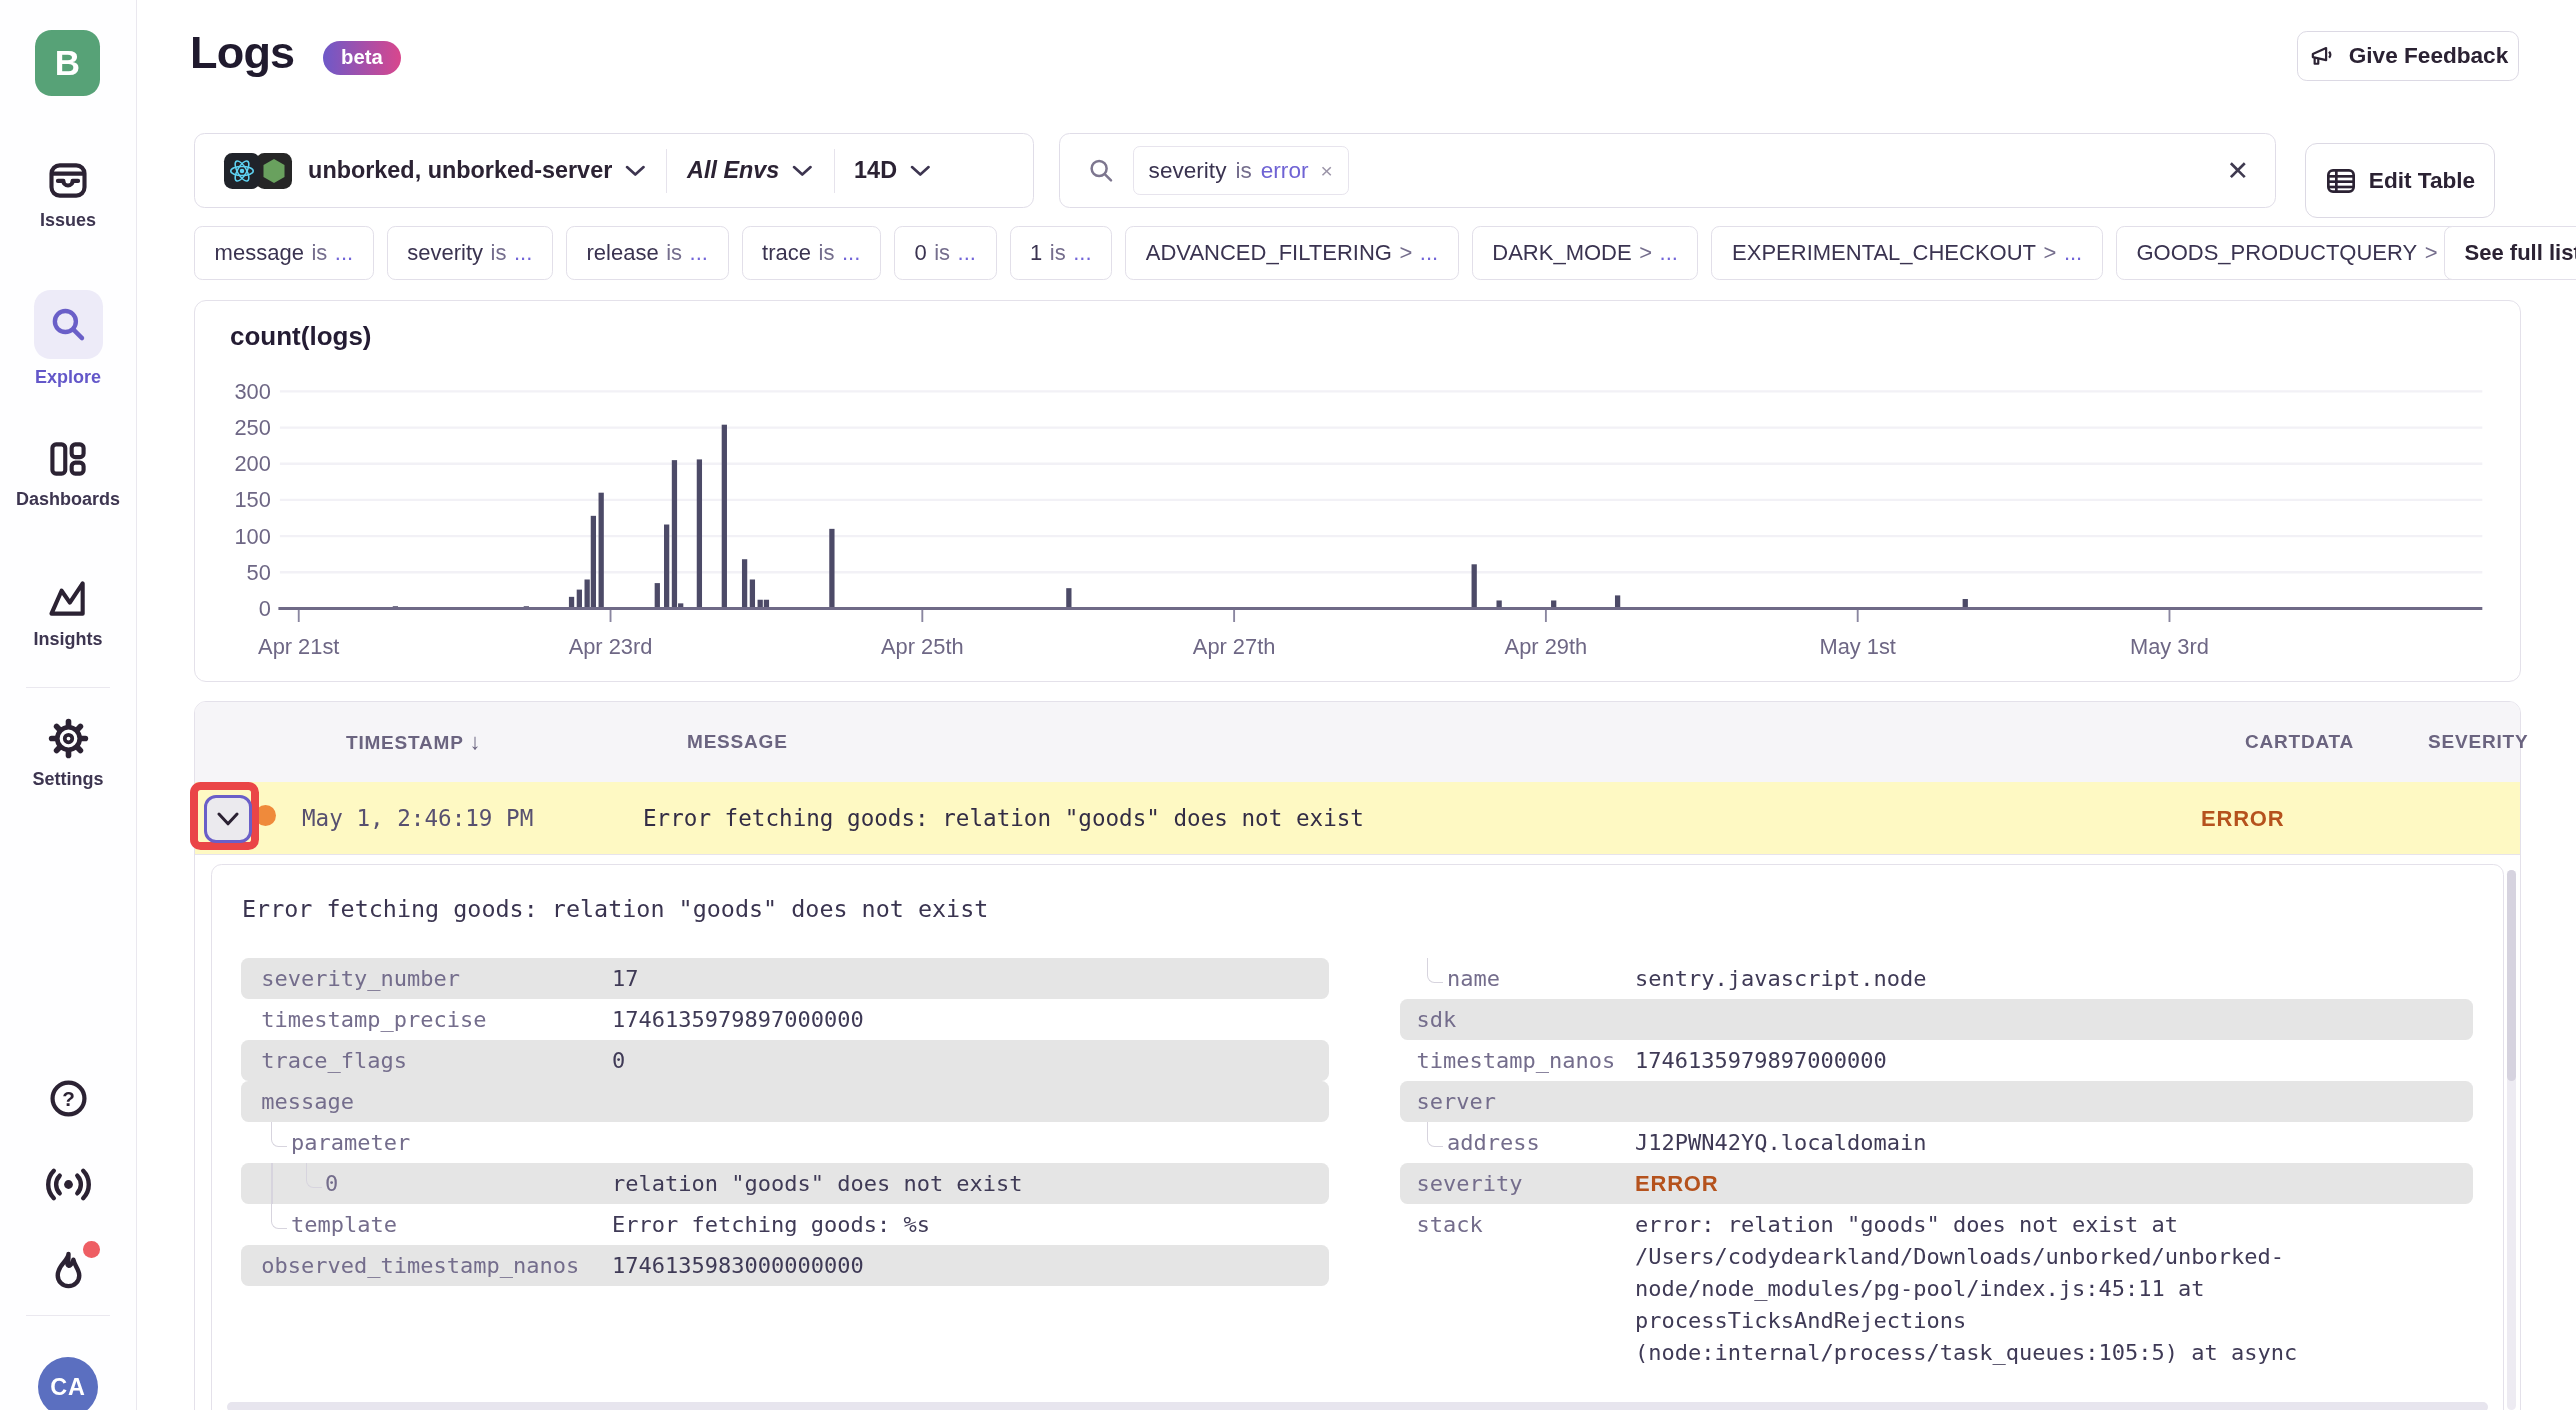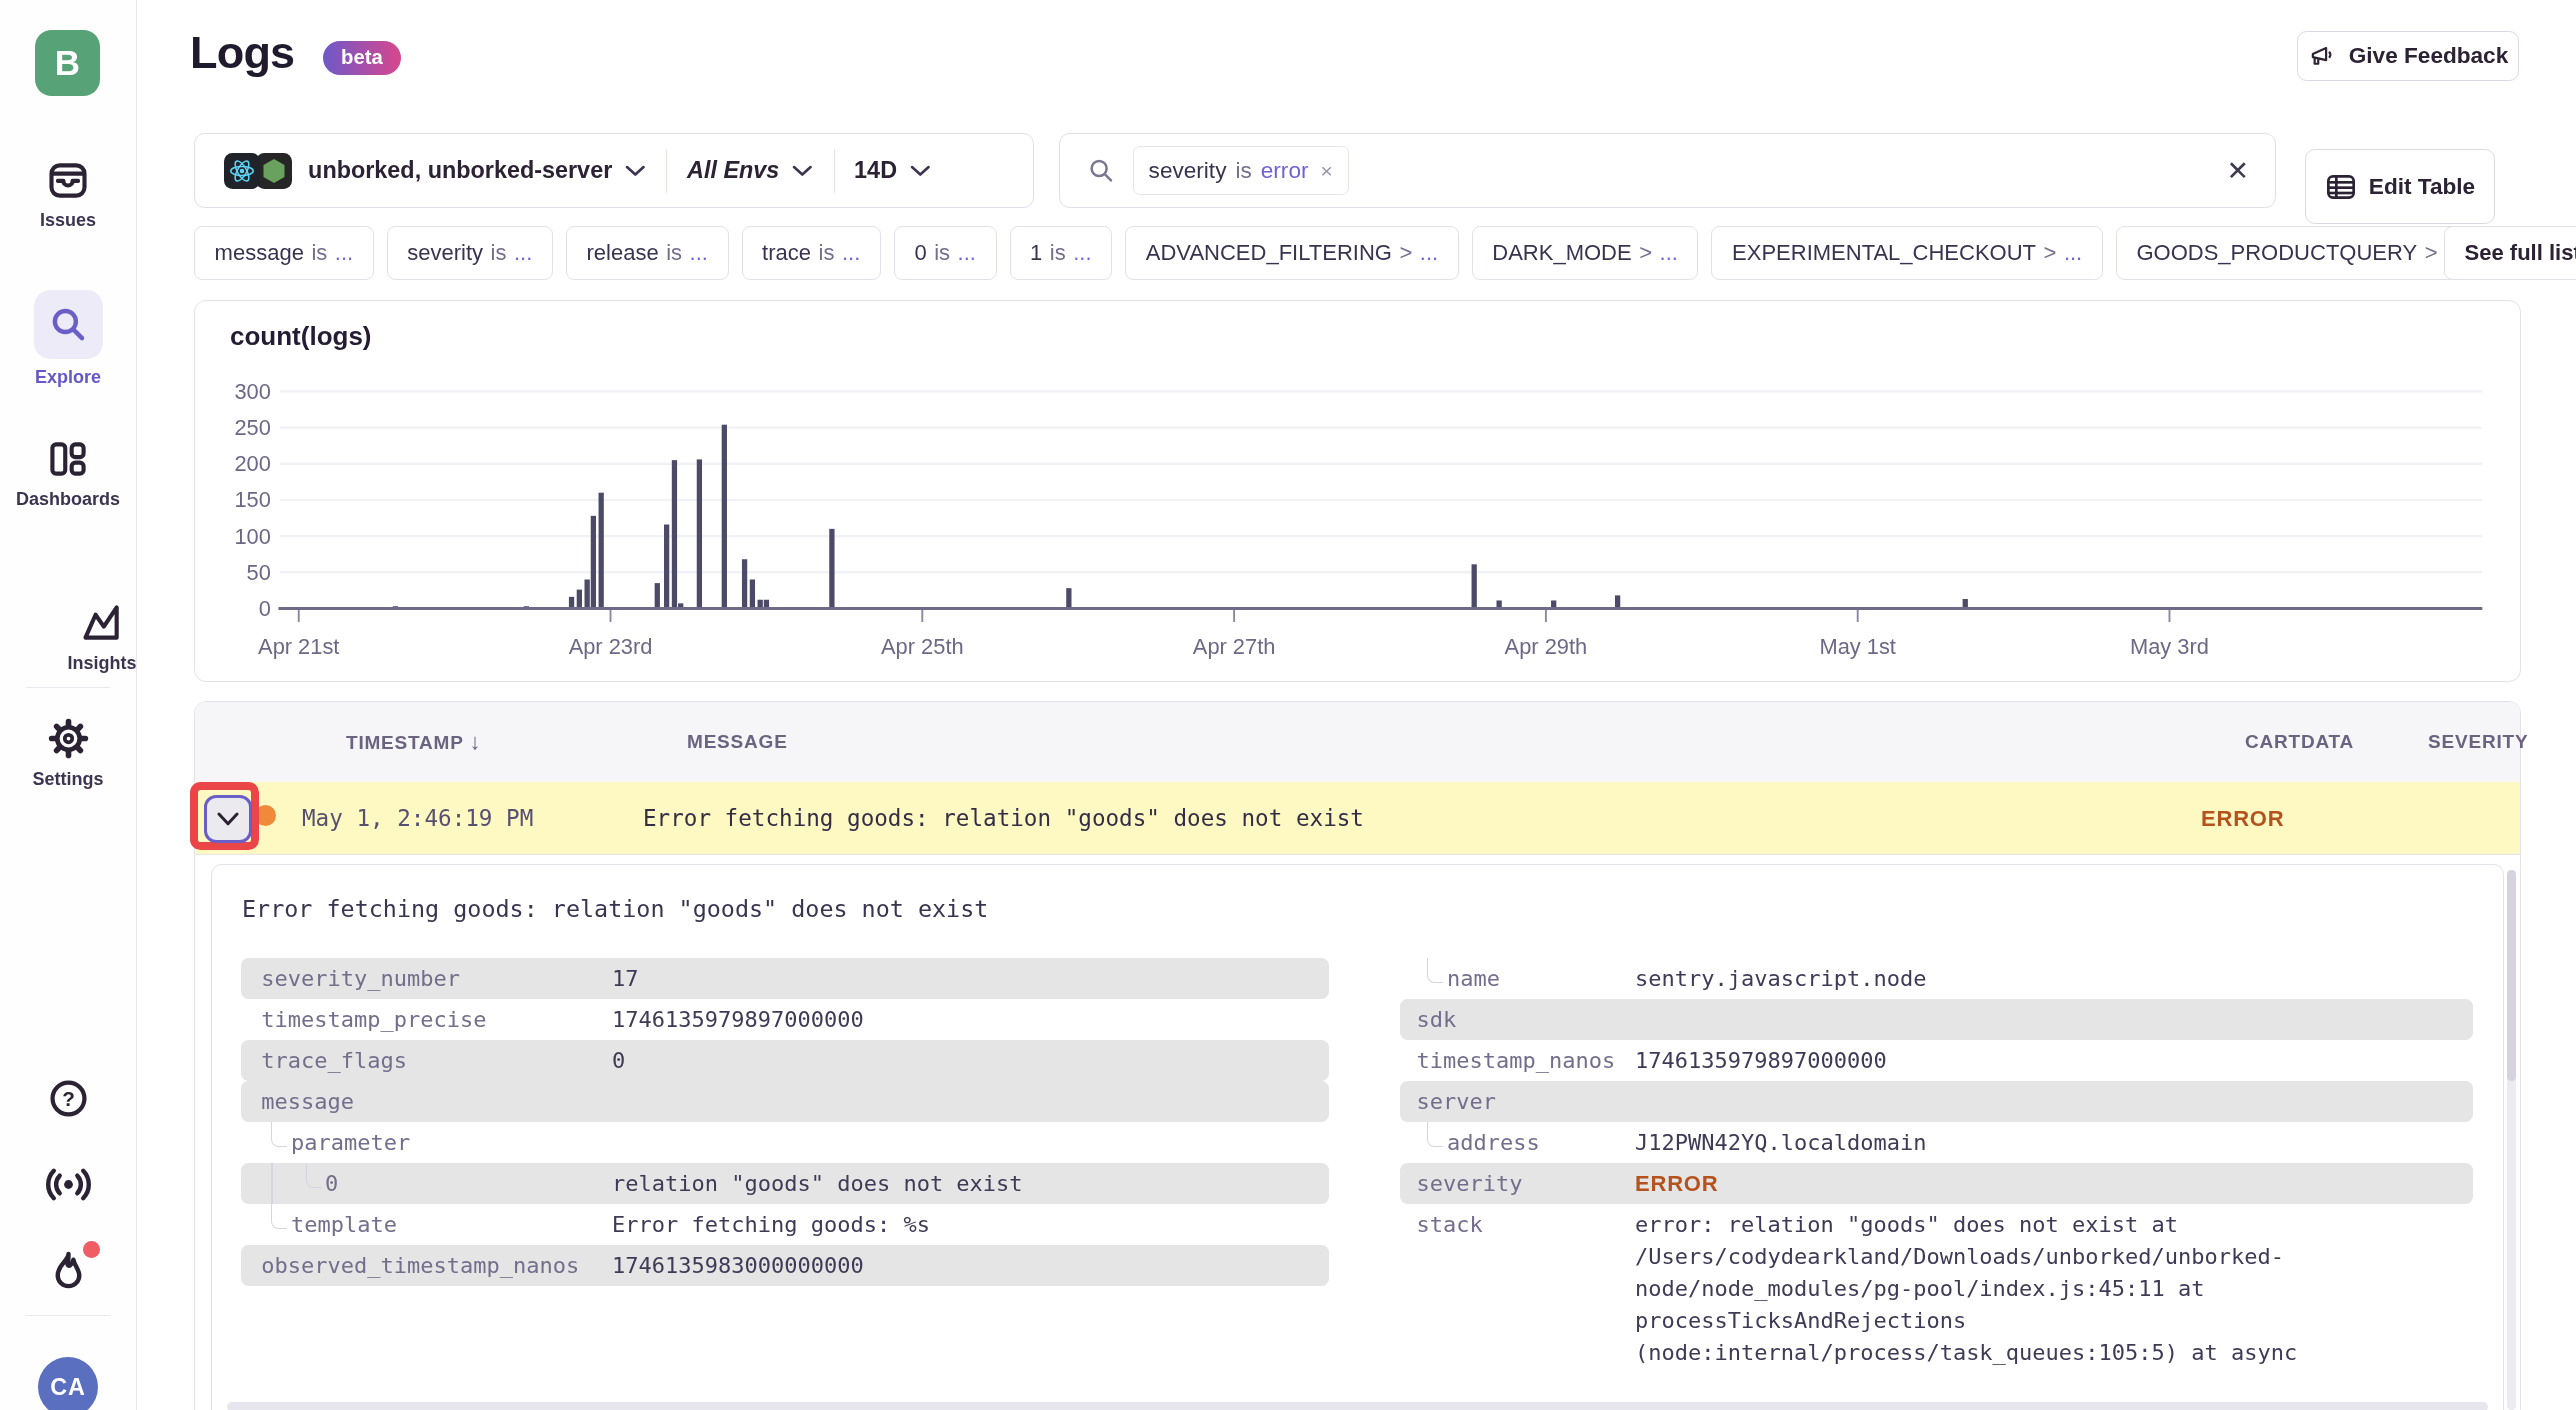--- a/index.html
+++ b/index.html
@@ -23,21 +23,21 @@
           display:flex;align-items:center;justify-content:center;color:#fff;font-size:23.4px;font-weight:700;letter-spacing:0.8px;}
   .fire-dot{position:absolute;left:83px;top:1241px;width:16.6px;height:16.6px;border-radius:50%;background:#ee5e64;}
 
   
   .page-title{position:absolute;left:190px;top:27px;font-size:45px;font-weight:800;letter-spacing:-0.8px;color:#201a2e;}
   .beta-badge{position:absolute;left:323px;top:41px;background:linear-gradient(90deg,#6e59c8,#d8478d);color:#fff;
               font-size:20.3px;font-weight:700;padding:5.3px 18px;border-radius:753px;}
   .btn{display:flex;align-items:center;justify-content:center;gap:12px;background:#fff;border:1.5px solid #dcd9e4;
        border-radius:9.8px;font-size:22.6px;font-weight:700;color:#2b2233;box-sizing:border-box;cursor:pointer;}
   .feedback-btn{position:absolute;left:2297px;top:31px;width:222px;height:50px;}
-  .edit-table-btn{position:absolute;left:2305px;top:149px;width:190px;height:75px;}
+  .edit-table-btn{position:absolute;left:2305px;top:143px;width:190px;height:75px;border-radius:12px;}
 
   
   .selector-box{position:absolute;left:194px;top:133px;width:840px;height:75px;background:#fff;border:1.5px solid #e0dde8;
                 border-radius:10.6px;display:flex;align-items:center;box-sizing:border-box;}
   .proj-icons{display:flex;margin-left:29px;}
   .proj-icon{width:36px;height:36px;border-radius:8.3px;display:flex;align-items:center;justify-content:center;}
   .proj-icon.react{background:#20232a;z-index:2;}
   .proj-icon.node{background:#262626;margin-left:-4.5px;z-index:1;}
   .sel-text{font-size:23.4px;font-weight:600;color:#2b2233;margin-left:16.6px;white-space:nowrap;}
   .sel-chev{margin-left:12px;display:flex;}
@@ -146,21 +146,21 @@
             <g fill="none" stroke="#2b2233" stroke-width="4.5">
               <rect x="7" y="8" width="14" height="32" rx="4"></rect>
               <rect x="28" y="8" width="13" height="14" rx="4"></rect>
               <rect x="28" y="28" width="13" height="12" rx="4"></rect>
             </g>
           </svg>
       </div>
       <div class="nav-label">Dashboards</div>
     </div>
 
-    <div class="nav-item" style="top:601px;padding-left:34px;">
+    <div class="nav-item" style="top:577px;">
       <div class="nico">
         <svg width="44" height="44" viewBox="0 0 48 48">
             <path d="M6 40 L17 15 L26 28 L40 7 L40 40 Z" fill="none" stroke="#2b2233" stroke-width="4.5" stroke-linejoin="round"></path>
           </svg>
       </div>
       <div class="nav-label">Insights</div>
     </div>
 
     <div class="side-divider" style="top:687px;"></div>
 

